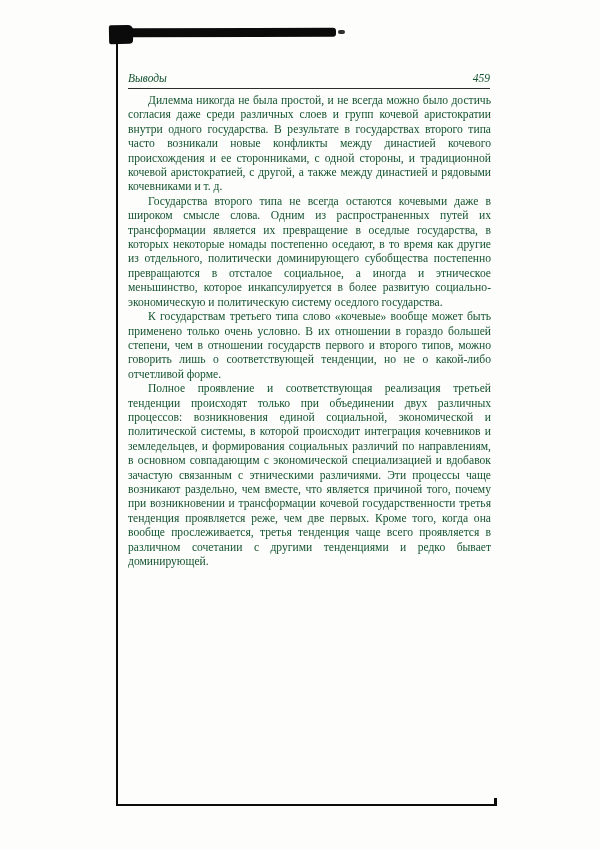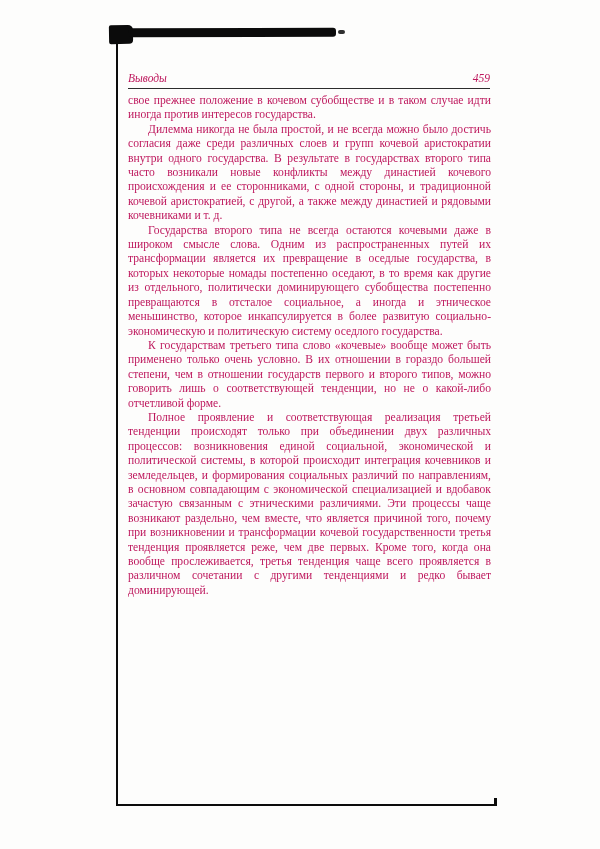--- a/index.html
+++ b/index.html
@@ -7,21 +7,21 @@
     padding: 0;
     background: #ffffff;
   }
   .sheet {
     position: relative;
     width: 600px;
     height: 849px;
     background: #fdfdfc;
     overflow: hidden;
     font-family: "Liberation Serif", serif;
-    color: #be185d;
+    color: #14532d;
   }
 
   
   .artifact {
     position: absolute;
     background: #0b0b0b;
   }
   .blob-top-left {
     left: 109px; top: 25px;
     width: 24px; height: 19px;
@@ -99,20 +99,19 @@
   <div class="artifact edge-left"></div>
   <div class="artifact edge-bottom"></div>
   <div class="artifact tick-bottom-right"></div>
 
   <div class="running-header">
     <span>Выводы</span>
     <span class="folio">459</span>
   </div>
 
   <div class="text-block">
-    <p class="continuation">свое прежнее положение в кочевом субобществе и в таком случае идти иногда против интересов государства.</p>
     <p>Дилемма никогда не была простой, и не всегда можно было достичь согласия даже среди различных слоев и групп кочевой аристократии внутри одного государства. В результате в государствах второго типа часто возникали новые конфликты между династией кочевого происхождения и ее сторонниками, с одной стороны, и традиционной кочевой аристократией, с другой, а также между династией и рядовыми кочевниками и т. д.</p>
     <p>Государства второго типа не всегда остаются кочевыми даже в широком смысле слова. Одним из распространенных путей их трансформации является их превращение в оседлые государства, в которых некоторые номады постепенно оседают, в то время как другие из отдельного, политически доминирующего субобщества постепенно превращаются в отсталое социальное, а иногда и этническое меньшинство, которое инкапсулируется в более развитую социально-экономическую и политическую систему оседлого государства.</p>
     <p>К государствам третьего типа слово «кочевые» вообще может быть применено только очень условно. В их отношении в гораздо большей степени, чем в отношении государств первого и второго типов, можно говорить лишь о соответствующей тенденции, но не о какой-либо отчетливой форме.</p>
     <p>Полное проявление и соответствующая реализация третьей тенденции происходят только при объединении двух различных процессов: возникновения единой социальной, экономической и политической системы, в которой происходит интеграция кочевников и земледельцев, и формирования социальных различий по направлениям, в основном совпадающим с экономической специализацией и вдобавок зачастую связанным с этническими различиями. Эти процессы чаще возникают раздельно, чем вместе, что является причиной того, почему при возникновении и трансформации кочевой государственности третья тенденция проявляется реже, чем две первых. Кроме того, когда она вообще прослеживается, третья тенденция чаще всего проявляется в различном сочетании с другими тенденциями и редко бывает доминирующей.</p>
   </div>
 
 </div>
 
 </body></html>

